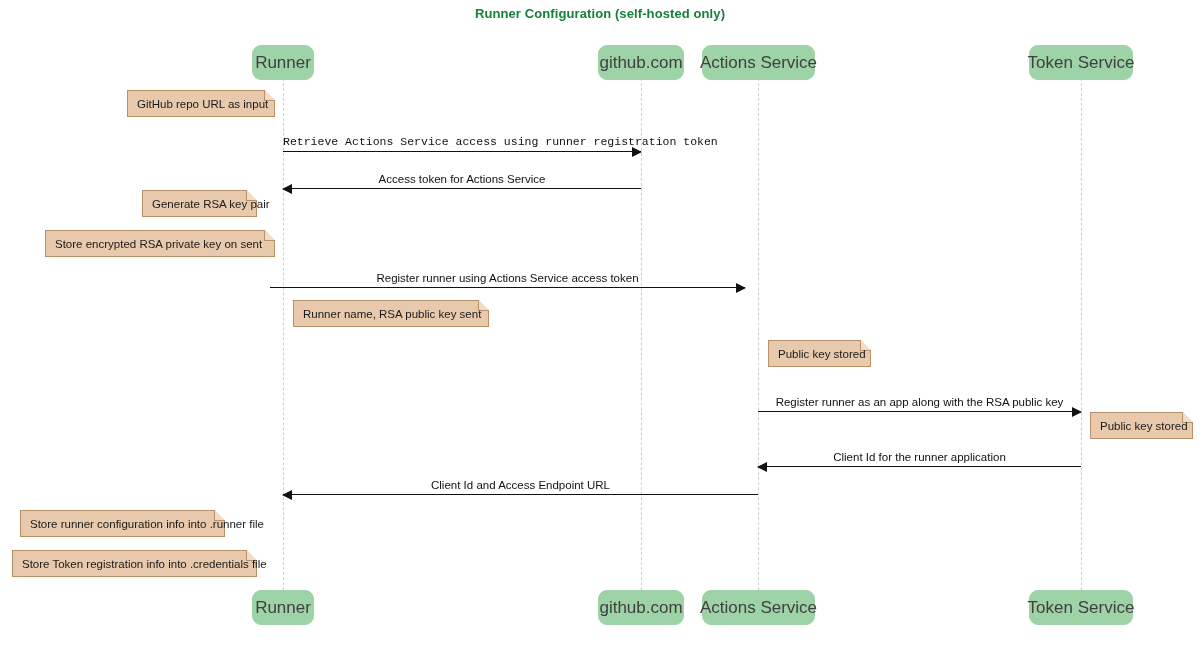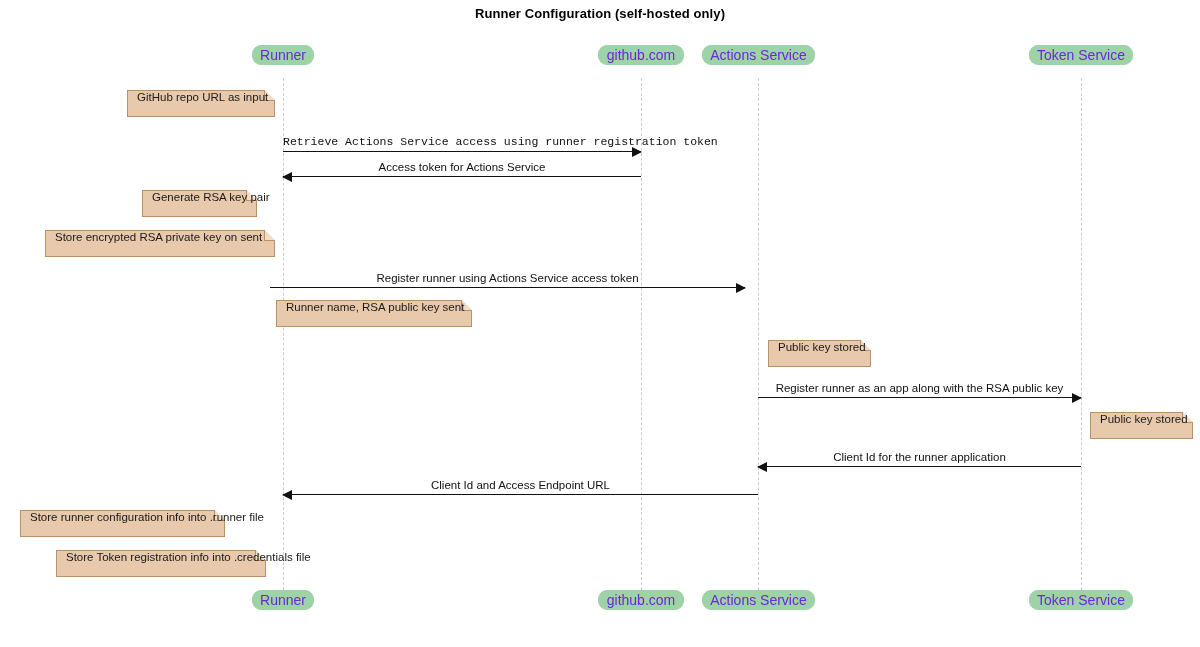--- a/index.html
+++ b/index.html
@@ -18,53 +18,54 @@
 
   
   .diagram-title {
     position: absolute;
     top: 6px;
     left: 0;
     width: 1200px;
     text-align: center;
     font-size: 13px;
     font-weight: bold;
-    color: #000000;
+    color: #15803d;
     letter-spacing: 0.1px;
   }
 
   
   .lifeline {
     position: absolute;
     width: 1px;
     border-left: 1px dashed #cfcfcf;
   }
 
   
   .participant {
     position: absolute;
-    height: 20px;
+    height: 35px;
     background: #9ed2a7;
     border: 1px solid #9ed2a7;
     border-radius: 9px;
     display: flex;
     align-items: center;
     justify-content: center;
-    font-size: 14px;
-    color: #6d28d9;
+    font-size: 17px;
+    color: #404040;
     white-space: nowrap;
     padding: 0 12px;
   }
 
   
   .note {
     position: absolute;
     background: #e8c9ac;
     border: 1px solid #b8906a;
     display: flex;
+    align-items: center;
     font-size: 11.5px;
     color: #1a1a1a;
     white-space: nowrap;
     padding: 0 9px;
     height: 27px;
   }
   .note .fold {
     position: absolute;
     top: -1px;
     right: -1px;
@@ -161,31 +162,31 @@
       <div class="participant" style="left: 1029px; top: 590px; width: 104px;">
         <span>Token Service</span>
       </div>
     </div>
   <div id="messages">
       <div class="msg right" style="left: 283px; top: 151px; width: 358px; font-family: Liberation Mono, monospace;">
         <div class="line"></div>
         <div class="head"></div>
         <div class="label">Retrieve Actions Service access using runner registration token</div>
       </div>
-      <div class="msg left" style="left: 283px; top: 176px; width: 358px;">
+      <div class="msg left" style="left: 283px; top: 188px; width: 358px;">
         <div class="line"></div>
         <div class="head"></div>
         <div class="label">Access token for Actions Service</div>
       </div>
       <div class="msg right" style="left: 270px; top: 287px; width: 475px;">
         <div class="line"></div>
         <div class="head"></div>
         <div class="label">Register runner using Actions Service access token</div>
       </div>
-      <div class="msg right" style="left: 758px; top: 397px; width: 323px;">
+      <div class="msg right" style="left: 758px; top: 411px; width: 323px;">
         <div class="line"></div>
         <div class="head"></div>
         <div class="label">Register runner as an app along with the RSA public key</div>
       </div>
       <div class="msg left" style="left: 758px; top: 466px; width: 323px;">
         <div class="line"></div>
         <div class="head"></div>
         <div class="label">Client Id for the runner application</div>
       </div>
       <div class="msg left" style="left: 283px; top: 494px; width: 475px;">
@@ -200,35 +201,35 @@
         <span class="fold"></span>
       </div>
       <div class="note" style="left: 142px; top: 190px; width: 115px;">
         <span class="note-text">Generate RSA key pair</span>
         <span class="fold"></span>
       </div>
       <div class="note" style="left: 45px; top: 230px; width: 230px;">
         <span class="note-text">Store encrypted RSA private key on sent</span>
         <span class="fold"></span>
       </div>
-      <div class="note" style="left: 276px; top: 300px; width: 196px;">
+      <div class="note" style="left: 293px; top: 300px; width: 196px;">
         <span class="note-text">Runner name, RSA public key sent</span>
         <span class="fold"></span>
       </div>
       <div class="note" style="left: 768px; top: 340px; width: 103px;">
         <span class="note-text">Public key stored</span>
         <span class="fold"></span>
       </div>
       <div class="note" style="left: 1090px; top: 412px; width: 103px;">
         <span class="note-text">Public key stored</span>
         <span class="fold"></span>
       </div>
       <div class="note" style="left: 20px; top: 510px; width: 205px;">
         <span class="note-text">Store runner configuration info into .runner file</span>
         <span class="fold"></span>
       </div>
-      <div class="note" style="left: 12px; top: 550px; width: 210px; margin-left: 44px;">
+      <div class="note" style="left: 12px; top: 550px; width: 245px;">
         <span class="note-text">Store Token registration info into .credentials file</span>
         <span class="fold"></span>
       </div>
     </div>
 
 </div>
 
 </body></html>

